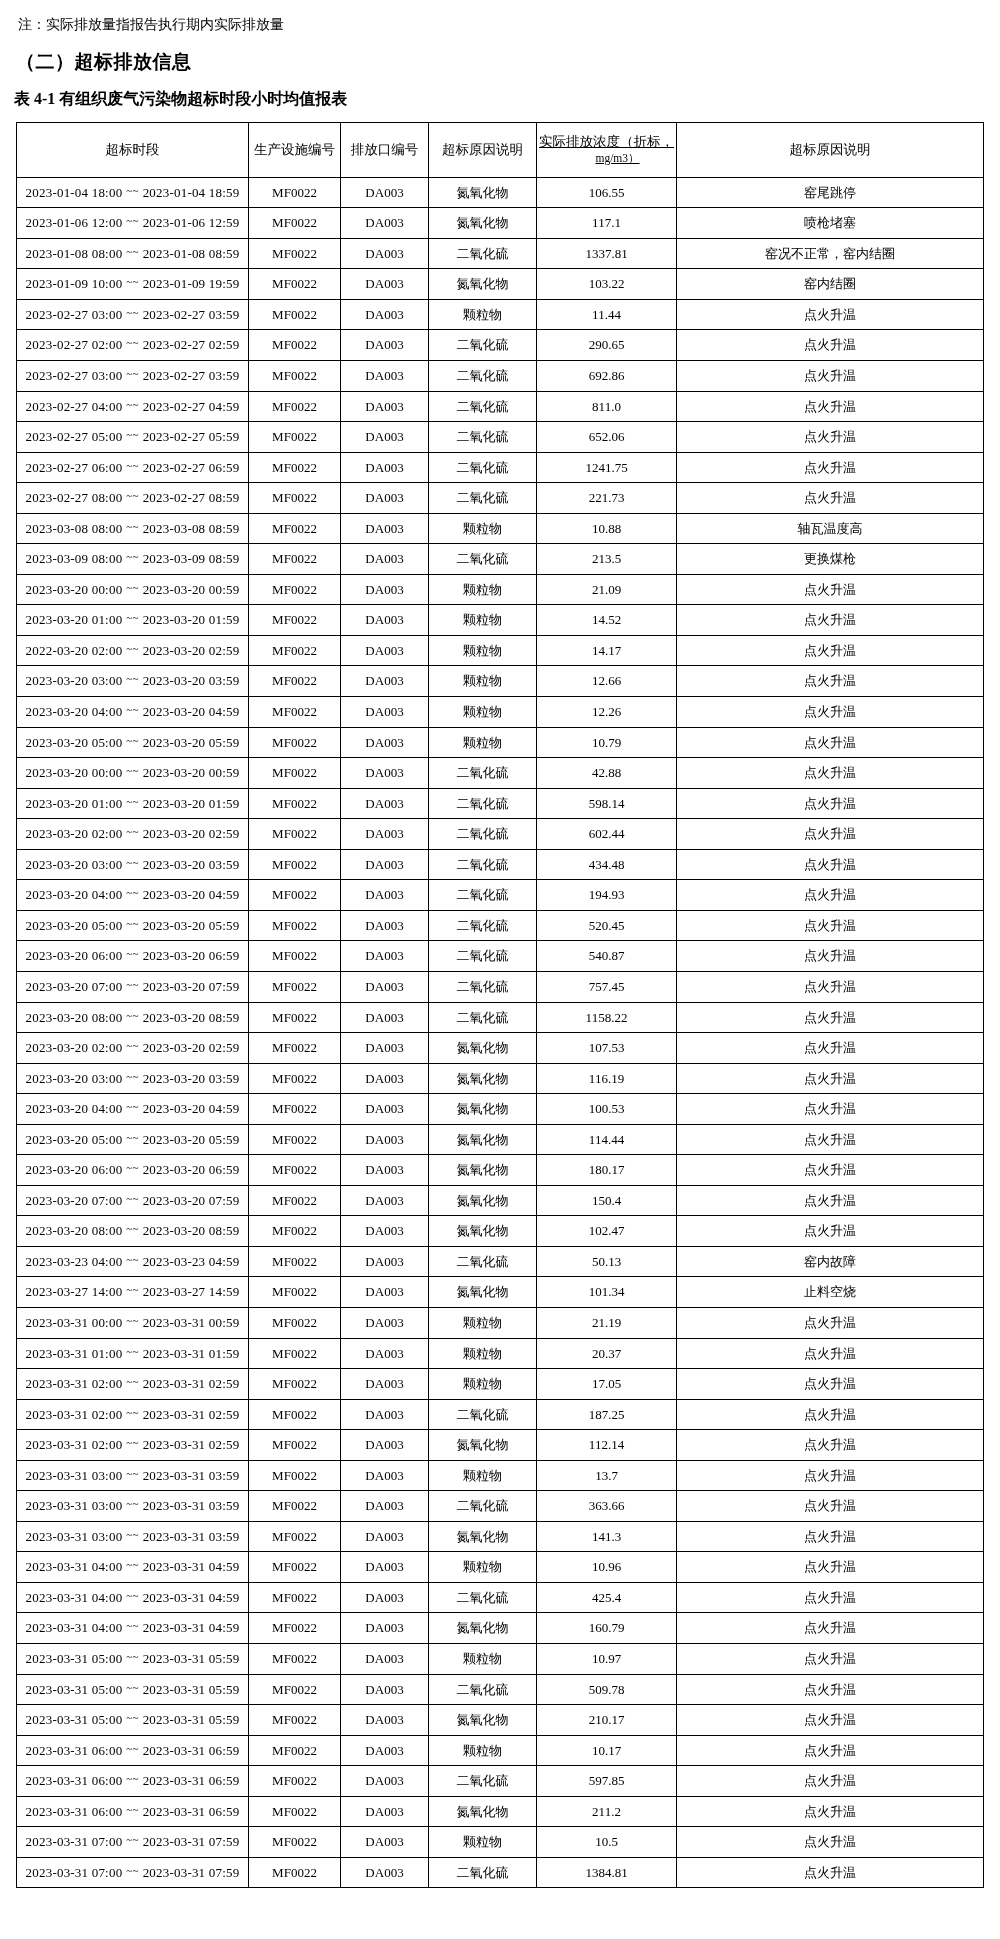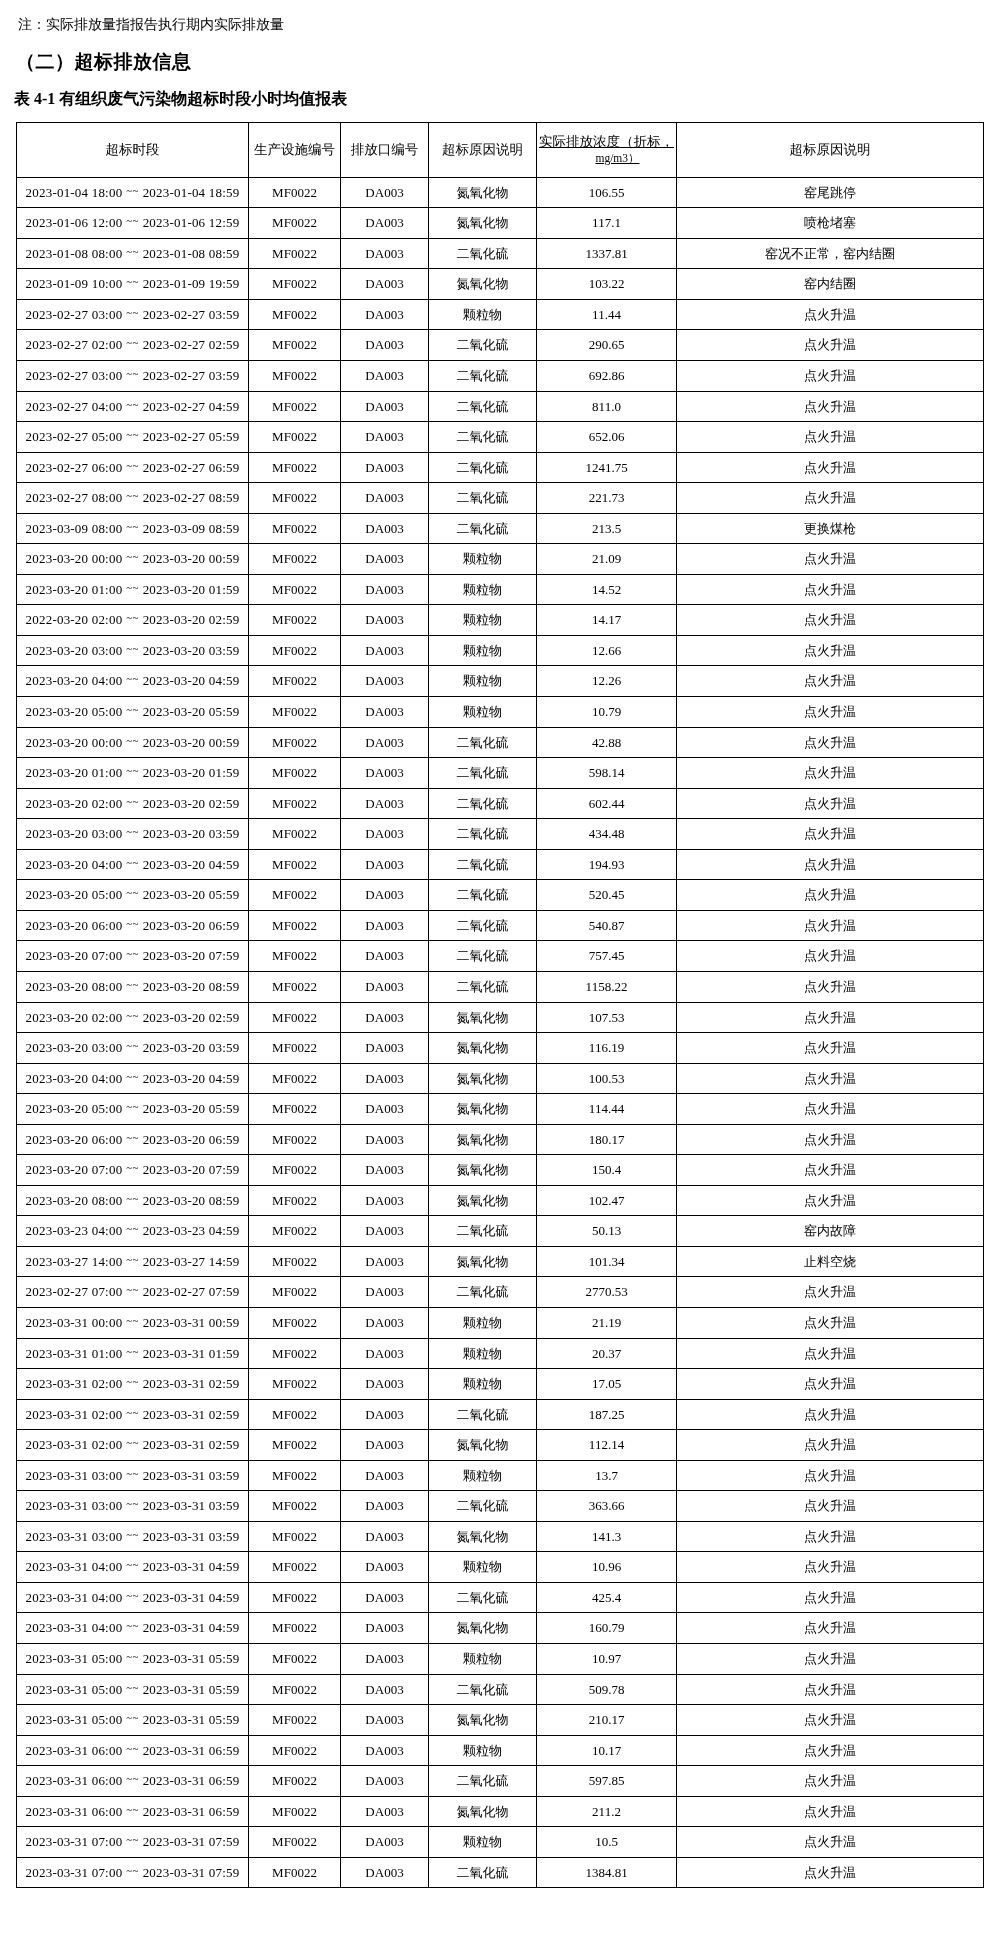--- a/index.html
+++ b/index.html
@@ -203,20 +203,28 @@
         </tr>
         <tr>
           <td class="period"><span>2023-02-27 08:00</span><span class="tilde">~~</span><span>2023-02-27 08:59</span></td>
           <td class="code">MF0022</td>
           <td class="code">DA003</td>
           <td>二氧化硫</td>
           <td class="num">221.73</td>
           <td>点火升温</td>
         </tr>
         <tr>
+          <td class="period"><span>2023-03-08 08:00</span><span class="tilde">~~</span><span>2023-03-08 08:59</span></td>
+          <td class="code">MF0022</td>
+          <td class="code">DA003</td>
+          <td>颗粒物</td>
+          <td class="num">10.88</td>
+          <td>轴瓦温度高</td>
+        </tr>
+        <tr>
           <td class="period"><span>2023-03-09 08:00</span><span class="tilde">~~</span><span>2023-03-09 08:59</span></td>
           <td class="code">MF0022</td>
           <td class="code">DA003</td>
           <td>二氧化硫</td>
           <td class="num">213.5</td>
           <td>更换煤枪</td>
         </tr>
         <tr>
           <td class="period"><span>2023-03-20 00:00</span><span class="tilde">~~</span><span>2023-03-20 00:59</span></td>
           <td class="code">MF0022</td>
@@ -403,28 +411,20 @@
         </tr>
         <tr>
           <td class="period"><span>2023-03-27 14:00</span><span class="tilde">~~</span><span>2023-03-27 14:59</span></td>
           <td class="code">MF0022</td>
           <td class="code">DA003</td>
           <td>氮氧化物</td>
           <td class="num">101.34</td>
           <td>止料空烧</td>
         </tr>
         <tr>
-          <td class="period"><span>2023-02-27 07:00</span><span class="tilde">~~</span><span>2023-02-27 07:59</span></td>
-          <td class="code">MF0022</td>
-          <td class="code">DA003</td>
-          <td>二氧化硫</td>
-          <td class="num">2770.53</td>
-          <td>点火升温</td>
-        </tr>
-        <tr>
           <td class="period"><span>2023-03-31 00:00</span><span class="tilde">~~</span><span>2023-03-31 00:59</span></td>
           <td class="code">MF0022</td>
           <td class="code">DA003</td>
           <td>颗粒物</td>
           <td class="num">21.19</td>
           <td>点火升温</td>
         </tr>
         <tr>
           <td class="period"><span>2023-03-31 01:00</span><span class="tilde">~~</span><span>2023-03-31 01:59</span></td>
           <td class="code">MF0022</td>

